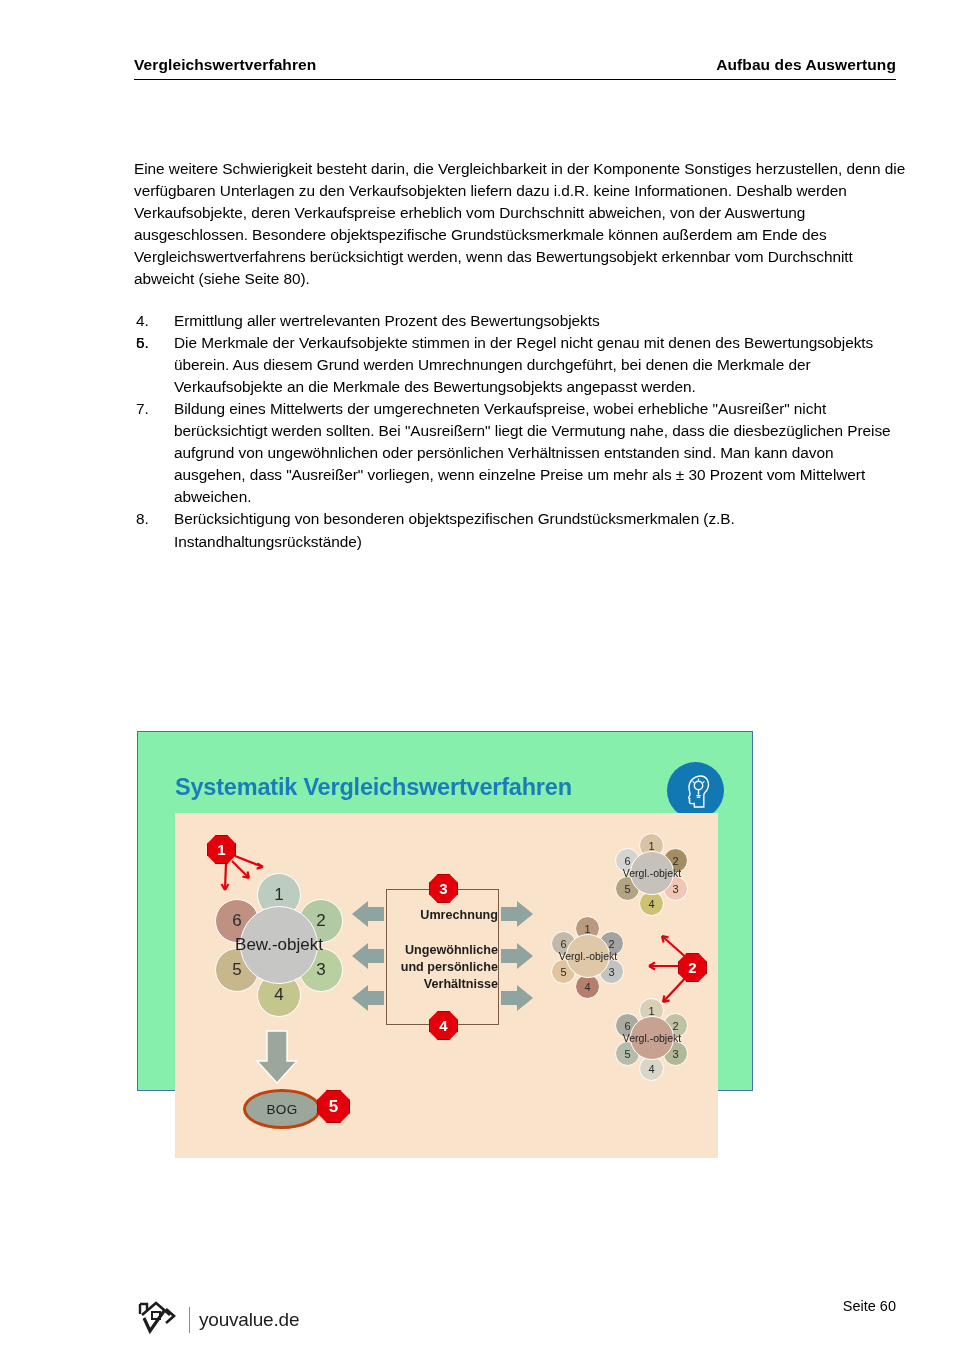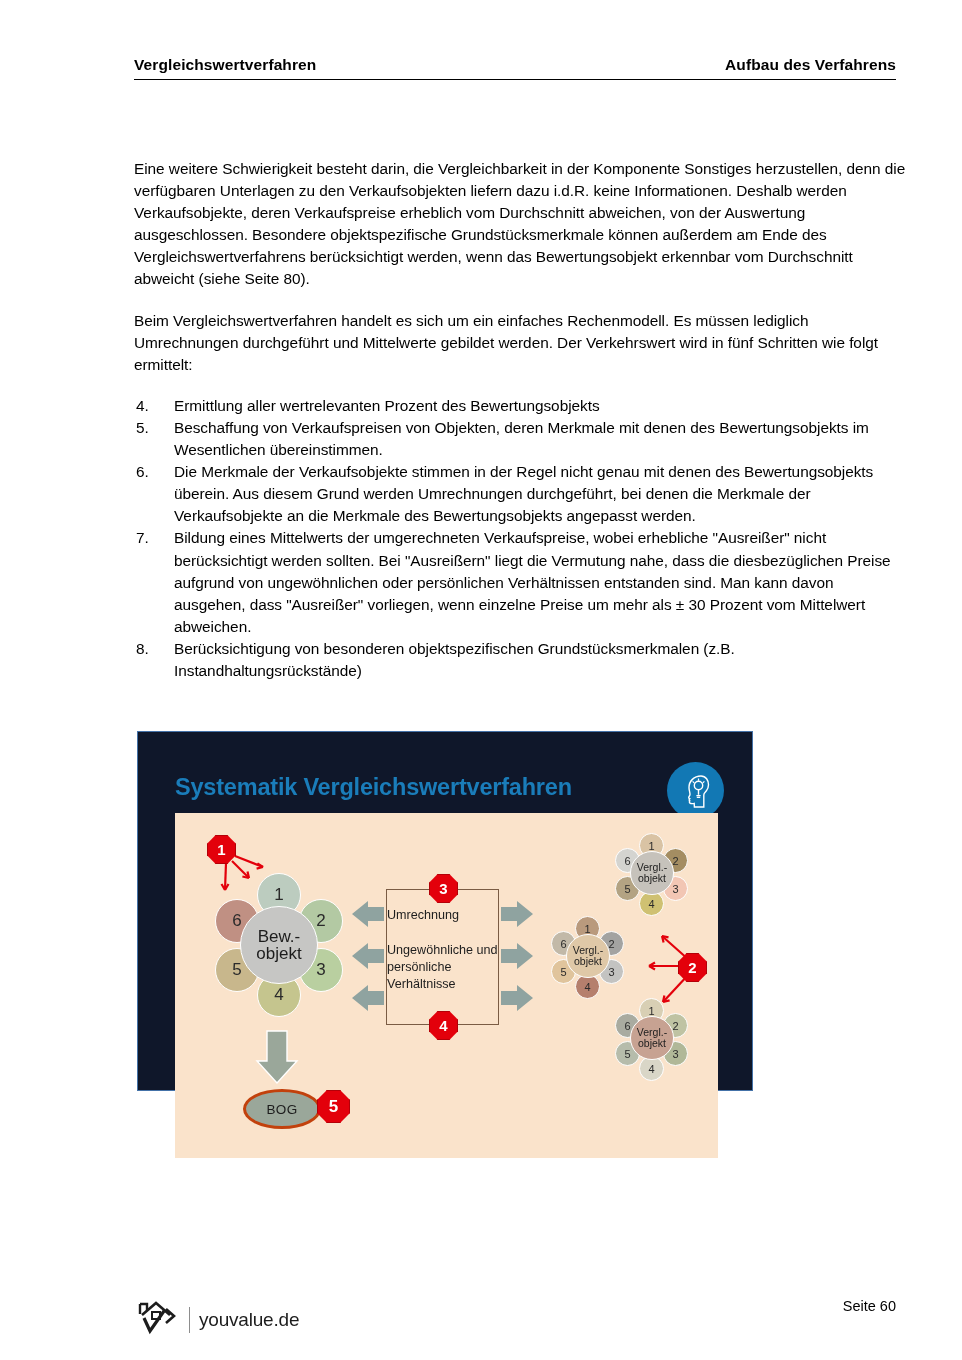--- a/index.html
+++ b/index.html
@@ -65,21 +65,21 @@
     top: 0;
   }
 
   
   .figure {
     position: absolute;
     left: 137px;
     top: 731px;
     width: 616px;
     height: 360px;
-    background: #0f172a;
+    background: #86efac;
     border: 1.3px solid #4472a8;
     box-sizing: border-box;
   }
   .fig-title {
     position: absolute;
     left: 37px;
     top: 42px;
     font-size: 23.5px;
     font-weight: bold;
     color: #1a7dba;
@@ -115,21 +115,21 @@
     align-items: center;
     justify-content: center;
     color: #2b2b2b;
   }
   .hub {
     position: absolute;
     border-radius: 50%;
     border: 1.6px solid #ffffff;
     box-sizing: border-box;
     display: flex;
-    flex-direction: column;
+    flex-direction: row;
     align-items: center;
     justify-content: center;
     line-height: 1.02;
     color: #1d1d1d;
     text-align: center;
   }
 
   
   .marker {
     position: absolute;
@@ -142,22 +142,23 @@
     clip-path: polygon(30% 0%, 70% 0%, 100% 30%, 100% 70%, 70% 100%, 30% 100%, 0% 70%, 0% 30%);
     border: 1px solid #b30008;
   }
 
   
   .umr-box {
     position: absolute;
     background: #fae3cb;
     border: 1.2px solid #7a5c44;
     box-sizing: border-box;
-    text-align: left;
+    text-align: right;
     color: #1d1d1d;
+    font-weight: bold;
   }
   .umr-box .l1 { position:absolute; left:0; right:0; top:18px; font-size: 12.6px; }
   .umr-box .l2 { position:absolute; left:0; right:0; top:52px; font-size: 12.6px; line-height: 17px; }
 
   .bog {
     position: absolute;
     border-radius: 50%;
     background: #9aa79a;
     border: 3px solid #c2410c;
     display: flex;
@@ -181,29 +182,28 @@
   .brand { display: flex; align-items: center; gap: 9px; }
   .brand-name { font-size: 19px; color: #1d1d1d; letter-spacing: -0.2px; }
   .brand-sep { width: 1px; height: 26px; background: #8d8d8d; }
   .page-no { font-size: 14.5px; color: #000; }
 </style>
 </head>
 <body>
 
 <div class="page-header">
   <span>Vergleichswertverfahren</span>
-  <span>Aufbau des Verfahrens</span>
+  <span>Aufbau des Auswertung</span>
 </div>
 
 <div class="content">
   <p class="para">Eine weitere Schwierigkeit besteht darin, die Vergleichbarkeit in der Komponente Sonstiges herzustellen, denn die verfügbaren Unterlagen zu den Verkaufsobjekten liefern dazu i.d.R. keine Informationen. Deshalb werden Verkaufsobjekte, deren Verkaufspreise erheblich vom Durchschnitt abweichen, von der Auswertung ausgeschlossen. Besondere objektspezifische Grundstücksmerkmale können außerdem am Ende des Vergleichswertverfahrens berücksichtigt werden, wenn das Bewertungsobjekt erkennbar vom Durchschnitt abweicht (siehe Seite 80).</p>
-  <p class="para">Beim Vergleichswertverfahren handelt es sich um ein einfaches Rechenmodell. Es müssen lediglich Umrechnungen durchgeführt und Mittelwerte gebildet werden. Der Verkehrswert wird in fünf Schritten wie folgt ermittelt:</p>
   <ol class="steps">
     <li><span class="num">4.</span><span>Ermittlung aller wertrelevanten Prozent des Bewertungsobjekts</span></li>
-    <li><span class="num">5.</span><span>Beschaffung von Verkaufspreisen von Objekten, deren Merkmale mit denen des Bewertungsobjekts im Wesentlichen übereinstimmen.</span></li>
+    <li><span class="num">5.</span></li>
     <li><span class="num">6.</span><span>Die Merkmale der Verkaufsobjekte stimmen in der Regel nicht genau mit denen des Bewertungsobjekts überein. Aus diesem Grund werden Umrechnungen durchgeführt, bei denen die Merkmale der Verkaufsobjekte an die Merkmale des Bewertungsobjekts angepasst werden.</span></li>
     <li><span class="num">7.</span><span>Bildung eines Mittelwerts der umgerechneten Verkaufspreise, wobei erhebliche "Ausreißer" nicht berücksichtigt werden sollten. Bei "Ausreißern" liegt die Vermutung nahe, dass die diesbezüglichen Preise aufgrund von ungewöhnlichen oder persönlichen Verhältnissen entstanden sind. Man kann davon ausgehen, dass "Ausreißer" vorliegen, wenn einzelne Preise um mehr als ± 30 Prozent vom Mittelwert abweichen.</span></li>
     <li><span class="num">8.</span><span>Berücksichtigung von besonderen objektspezifischen Grundstücksmerkmalen (z.B. Instandhaltungsrückstände)</span></li>
   </ol>
 </div>
 
 <div class="figure">
 
   <div class="fig-title">Systematik Vergleichswertverfahren</div>
 

